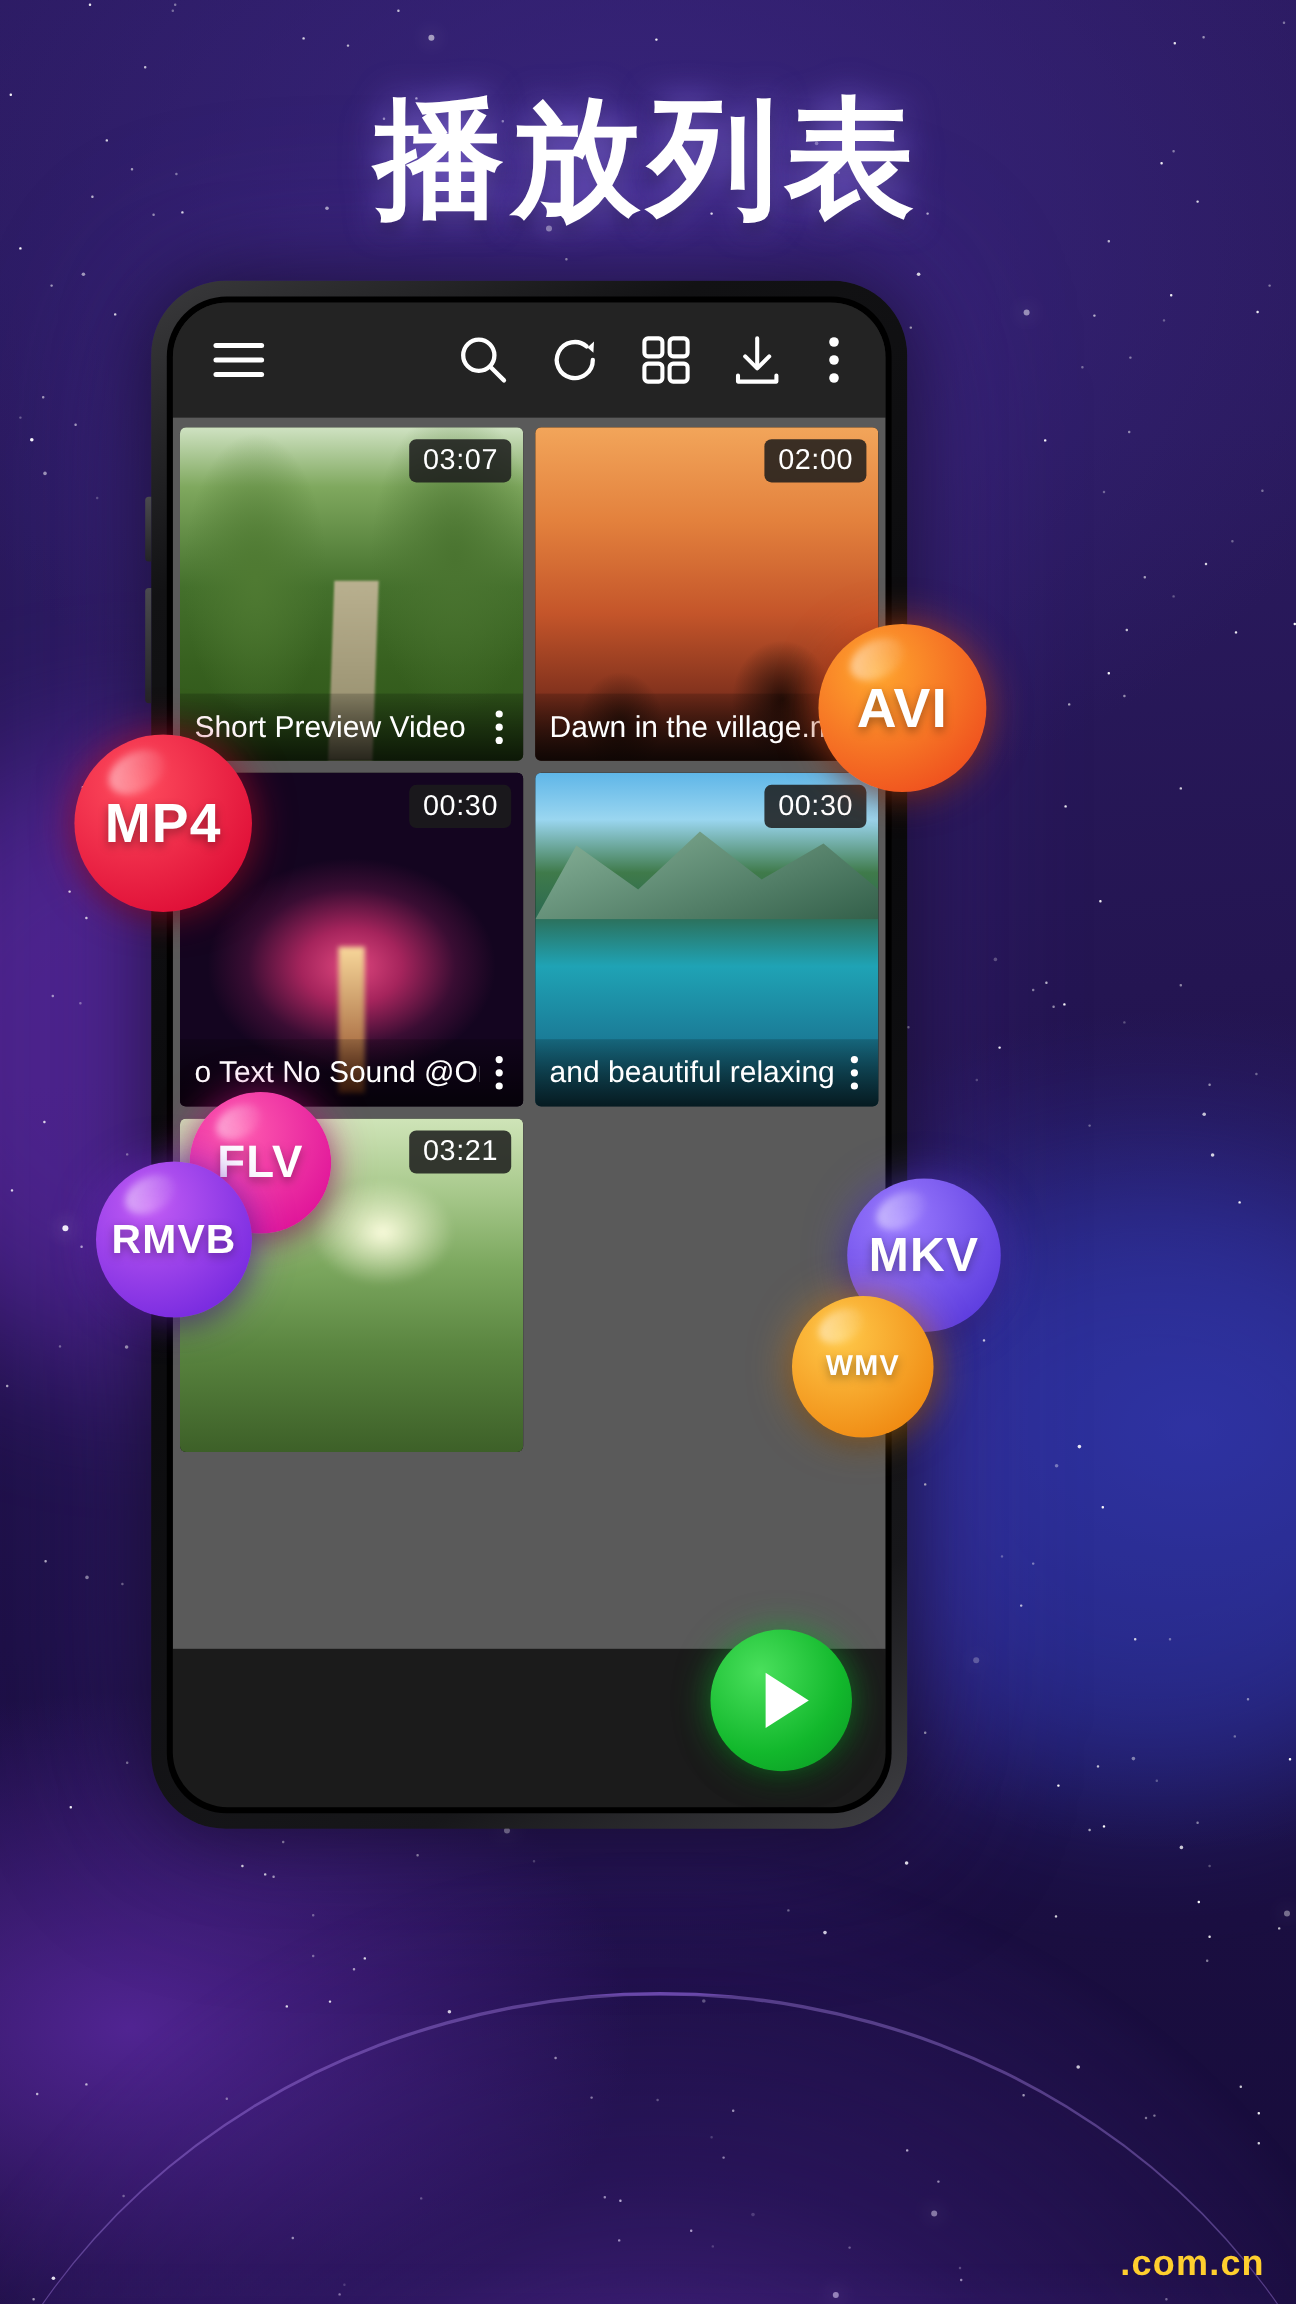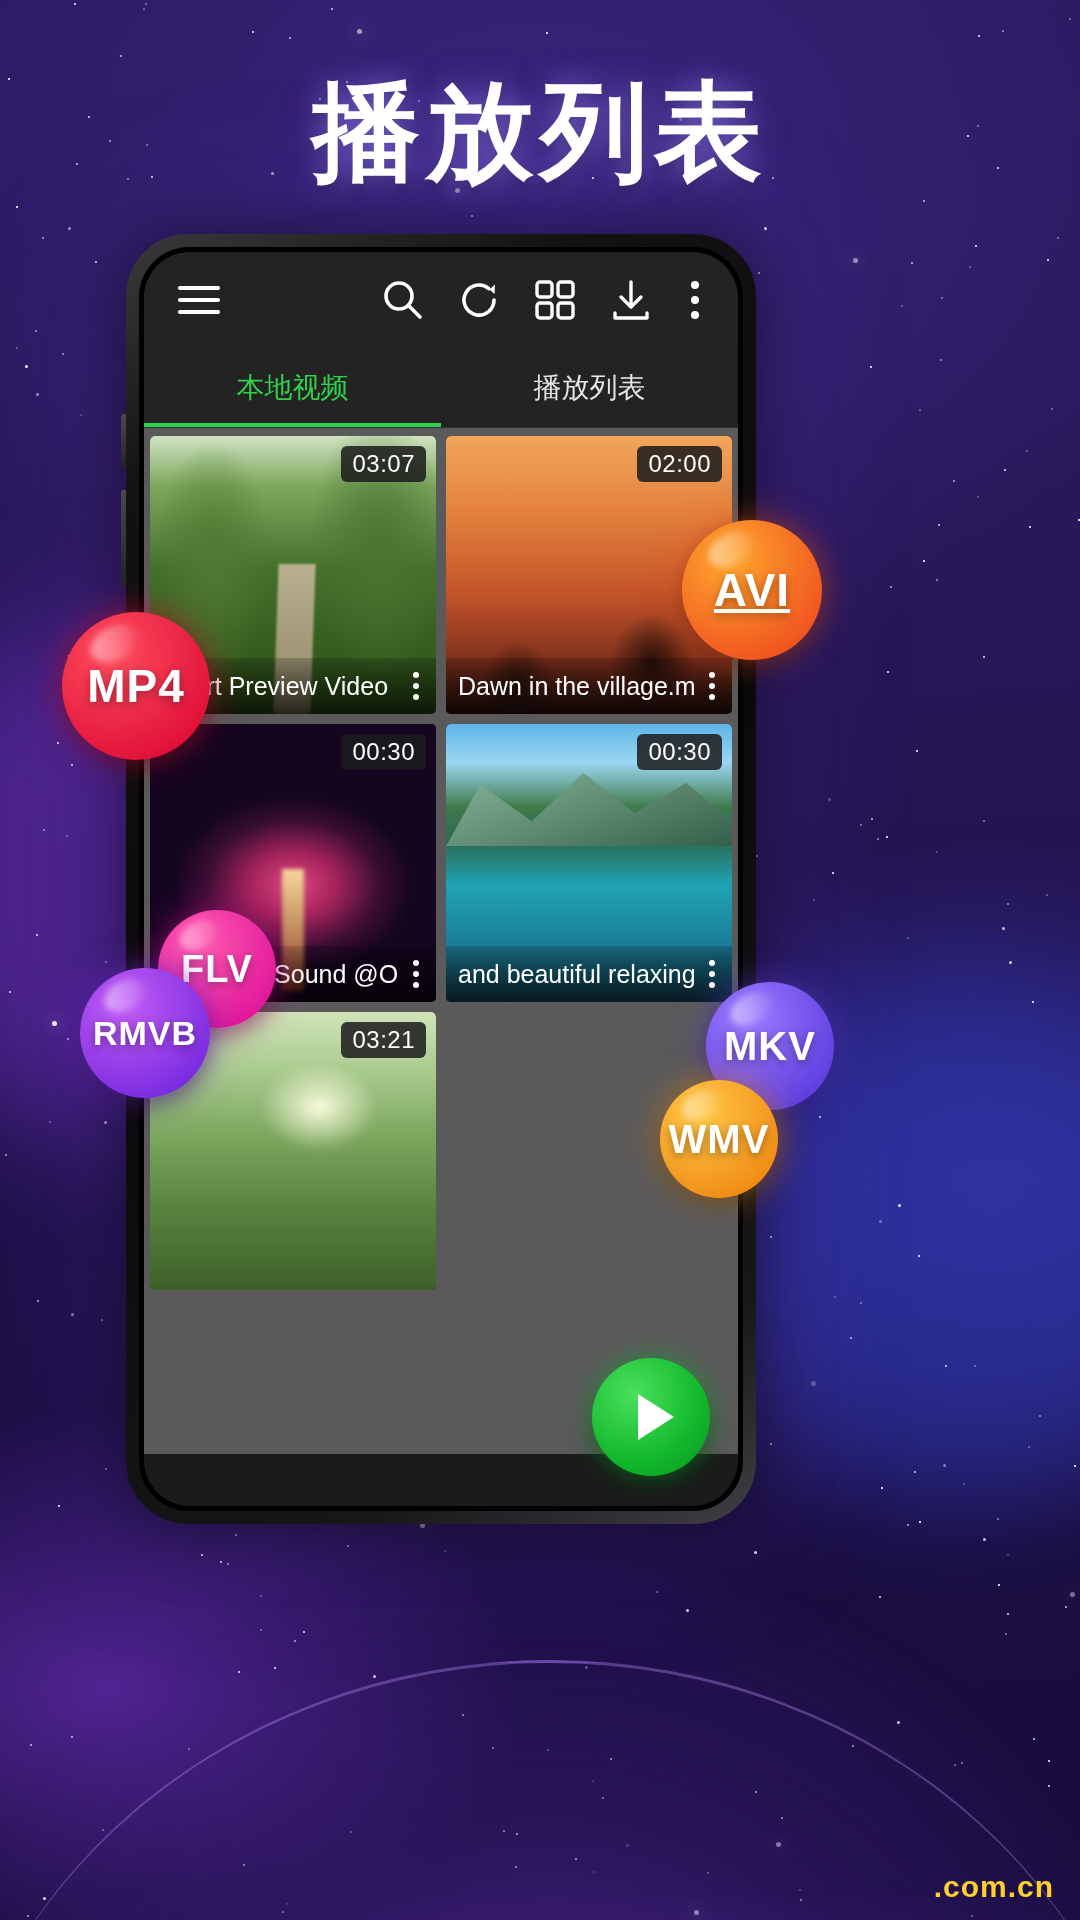--- a/index.html
+++ b/index.html
@@ -659,28 +659,20 @@
           <svg width="10" height="40" viewBox="0 0 10 40">
               <g fill="#fff">
             <circle cx="5" cy="5" r="4"></circle>
                 <circle cx="5" cy="20" r="4"></circle>
                 <circle cx="5" cy="35" r="4"></circle>
           </g>
             </svg>
         </div>
       </div>
 
-      <div id="tabs">
-        <div class="tab active">
-          <span>本地视频</span>
-        </div>
-        <div class="tab">
-          <span>播放列表</span>
-        </div>
-      </div>
 
       <div id="grid">
           <div class="card">
             <div class="thumb th-forest"></div>
             <div class="dur">03:07</div>
             <div class="cap">
               <span class="t">Short Preview Video</span>
               <span class="kebab">
                 <b></b>
                 <b></b>
@@ -735,33 +727,33 @@
       </div>
 
     </div>
   </div>
 </div>
 
 <div id="bubbles">
     <div class="bubble" style="left: 62px; top: 612px; width: 148px; height: 148px; font-size: 46px; background: radial-gradient(circle at 34% 28%, rgb(255, 77, 94), rgb(224, 16, 56) 78%); box-shadow: rgba(224, 16, 56, 0.6) 0px 0px 34px, rgba(0, 0, 0, 0.35) 0px 8px 20px;">
       <span style="position: relative;">MP4</span>
     </div>
-    <div class="bubble" style="left: 682px; top: 520px; width: 140px; height: 140px; font-size: 46px; background: radial-gradient(circle at 34% 28%, rgb(255, 167, 46), rgb(240, 84, 31) 78%); box-shadow: rgba(240, 84, 31, 0.6) 0px 0px 34px, rgba(0, 0, 0, 0.35) 0px 8px 20px; text-decoration: underline;">
+    <div class="bubble" style="left: 682px; top: 520px; width: 140px; height: 140px; font-size: 46px; background: radial-gradient(circle at 34% 28%, rgb(255, 167, 46), rgb(240, 84, 31) 78%); box-shadow: rgba(240, 84, 31, 0.6) 0px 0px 34px, rgba(0, 0, 0, 0.35) 0px 8px 20px;">
       <span style="position: relative;">AVI</span>
     </div>
     <div class="bubble" style="left: 158px; top: 910px; width: 118px; height: 118px; font-size: 38px; background: radial-gradient(circle at 34% 28%, rgb(255, 91, 176), rgb(225, 23, 154) 78%); box-shadow: rgba(225, 23, 154, 0.6) 0px 0px 34px, rgba(0, 0, 0, 0.35) 0px 8px 20px;">
       <span style="position: relative;">FLV</span>
     </div>
     <div class="bubble" style="left: 80px; top: 968px; width: 130px; height: 130px; font-size: 34px; background: radial-gradient(circle at 34% 28%, rgb(194, 92, 245), rgb(122, 44, 224) 78%); box-shadow: rgba(122, 44, 224, 0.6) 0px 0px 34px, rgba(0, 0, 0, 0.35) 0px 8px 20px;">
       <span style="position: relative;">RMVB</span>
     </div>
     <div class="bubble" style="left: 706px; top: 982px; width: 128px; height: 128px; font-size: 40px; background: radial-gradient(circle at 34% 28%, rgb(155, 123, 255), rgb(95, 63, 224) 78%); box-shadow: rgba(95, 63, 224, 0.6) 0px 0px 34px, rgba(0, 0, 0, 0.35) 0px 8px 20px;">
       <span style="position: relative;">MKV</span>
     </div>
-    <div class="bubble" style="left: 660px; top: 1080px; width: 118px; height: 118px; font-size: 40px; background: radial-gradient(circle at 34% 28%, rgb(255, 201, 74), rgb(240, 140, 20) 78%); box-shadow: rgba(240, 140, 20, 0.6) 0px 0px 34px, rgba(0, 0, 0, 0.35) 0px 8px 20px;">
+    <div class="bubble" style="left: 660px; top: 1080px; width: 118px; height: 118px; font-size: 24px; background: radial-gradient(circle at 34% 28%, rgb(255, 201, 74), rgb(240, 140, 20) 78%); box-shadow: rgba(240, 140, 20, 0.6) 0px 0px 34px, rgba(0, 0, 0, 0.35) 0px 8px 20px;">
       <span style="position: relative;">WMV</span>
     </div>
   </div>
 
 <div id="watermark">
   <div class="wrow" style="margin-top:4px;">
     <span class="w3">.com.cn</span>
   </div>
 </div>
 

